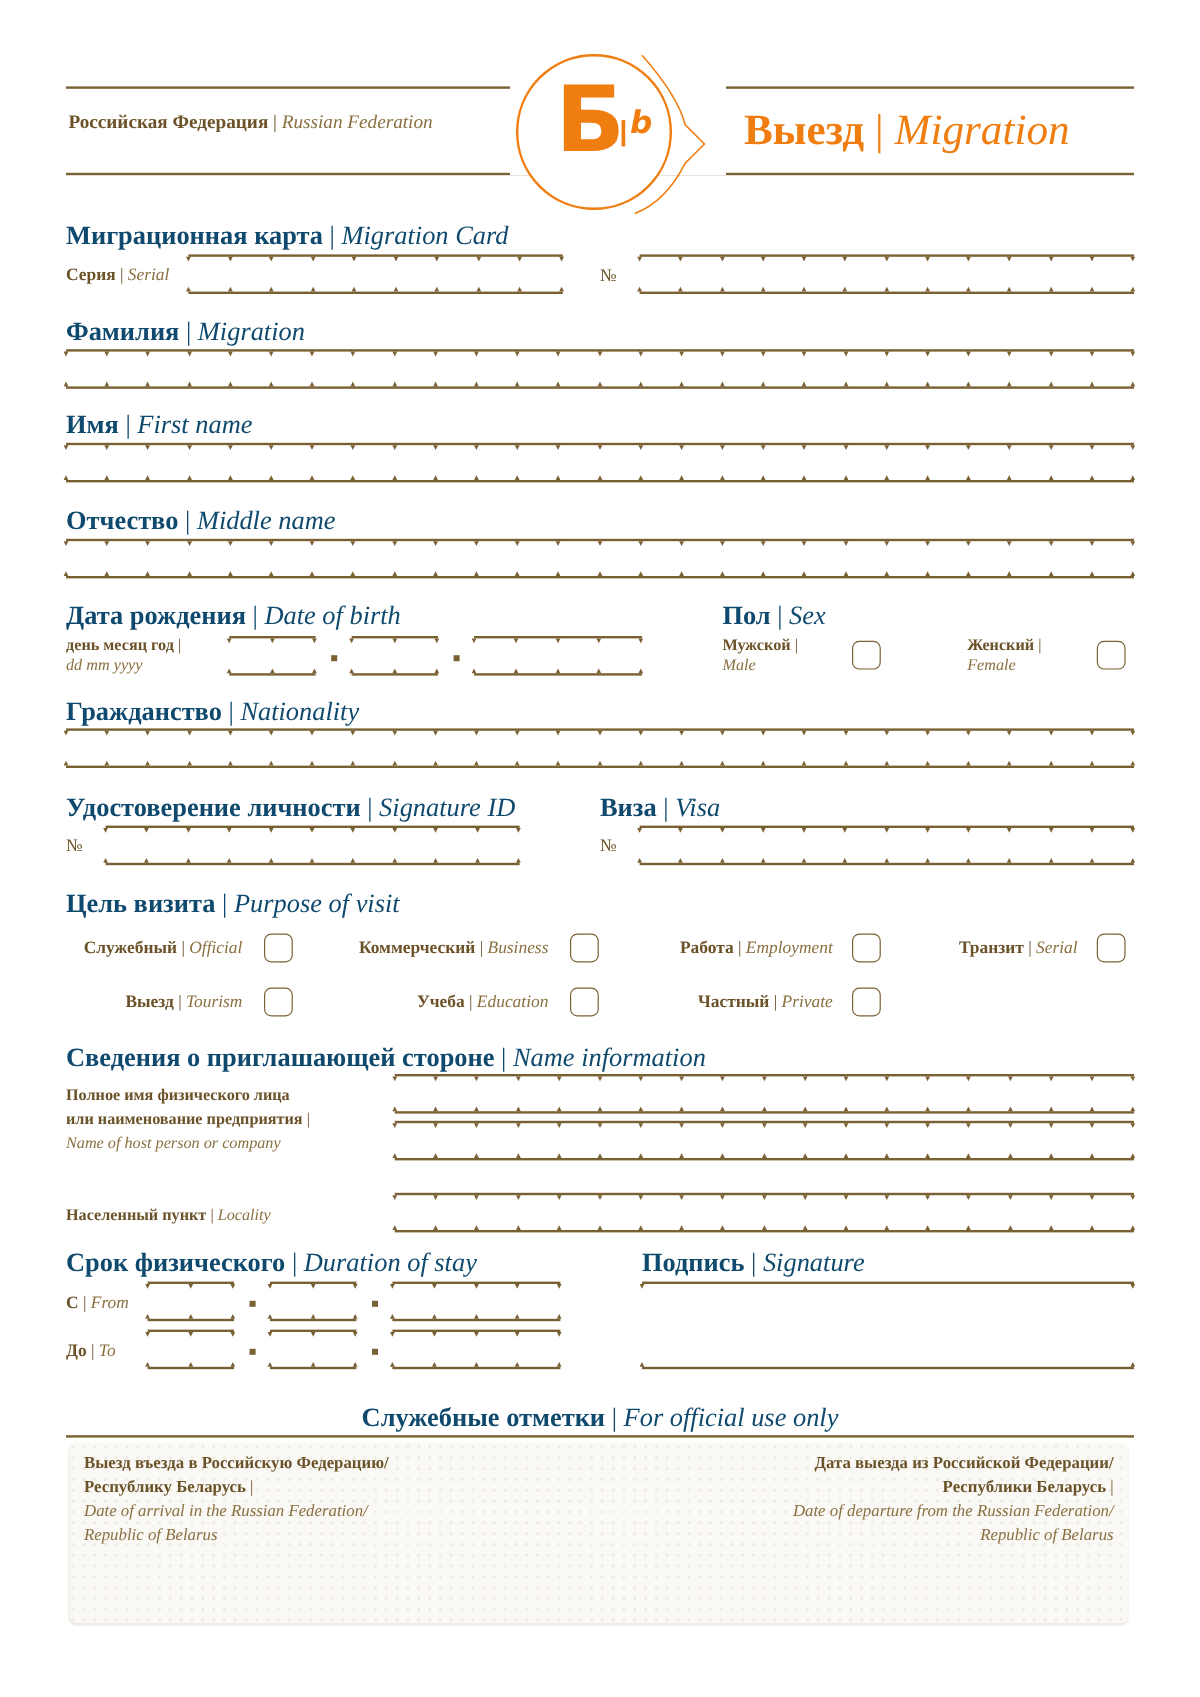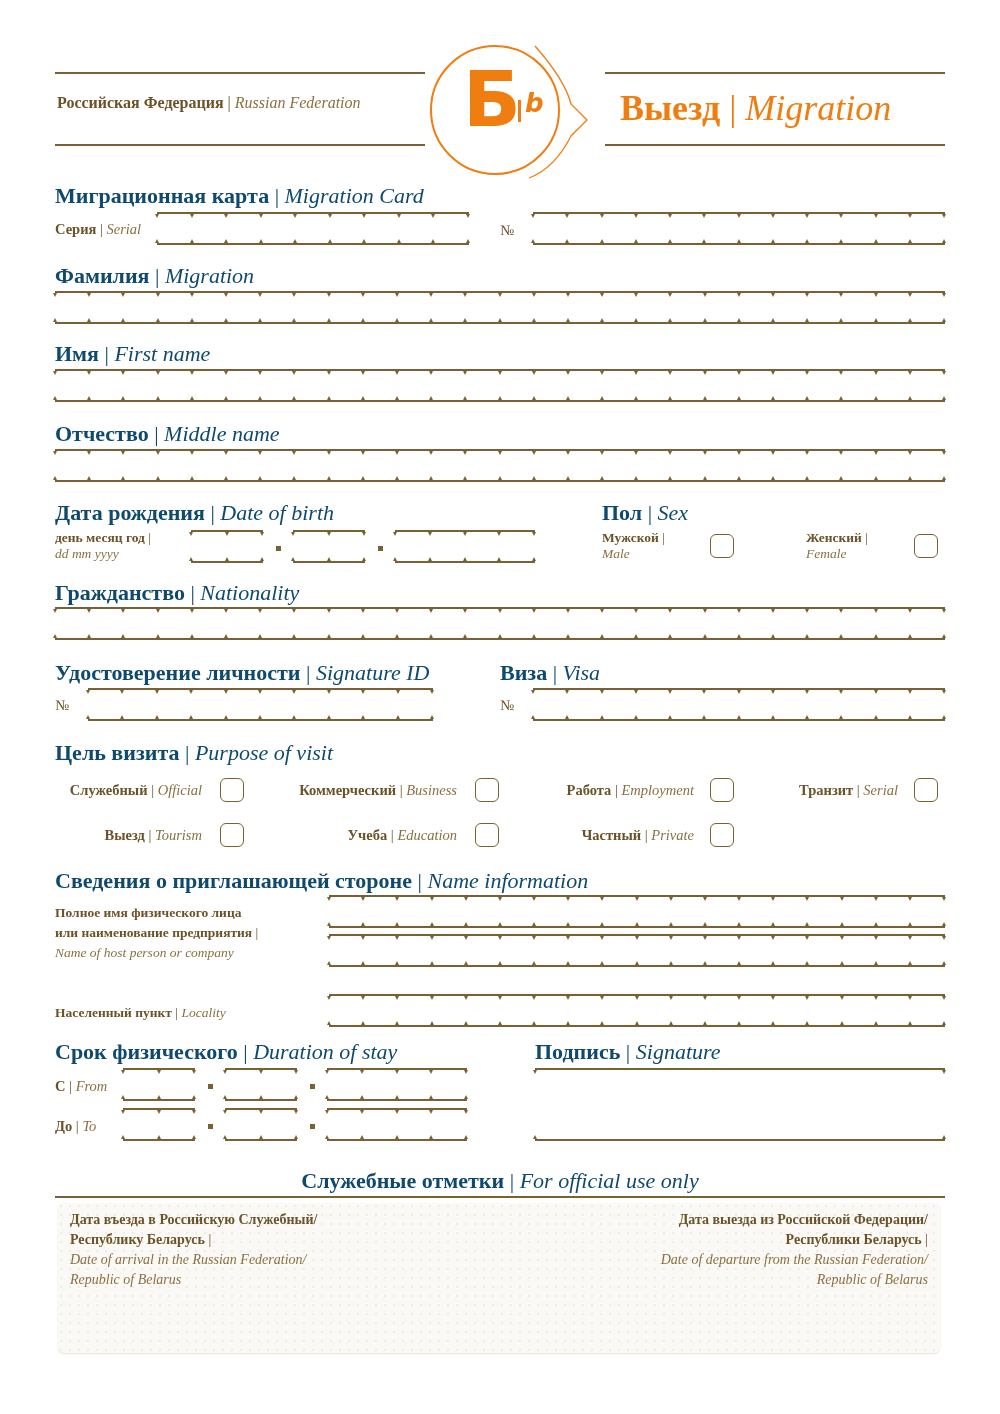--- a/index.html
+++ b/index.html
@@ -737,21 +737,21 @@
     <div class="tk d" style="left: 407px; top: 2px;"></div>
     <div class="tk u" style="left: 407px; top: 67px;"></div>
   </div>
 
 <div class="abs h-blue" style="left:0;width:1000px;text-align:center;top:1170px;">
   <b>Служебные отметки</b> | <i>For official use only</i>
 </div>
 <div class="rule" style="left:55px;top:1196px;width:890px;"></div>
 <div class="official"></div>
 <div class="abs lbl" style="left:70px;top:1210px;line-height:20px;font-size:14px;">
-  <div><b>Дата въезда в Российскую Служебный/</b></div>
+  <div><b>Выезд въезда в Российскую Федерацию/</b></div>
   <div><b>Республику Беларусь</b> |</div>
   <div><i>Date of arrival in the Russian Federation/</i></div>
   <div><i>Republic of Belarus</i></div>
 </div>
 <div class="abs lbl" style="right:72px;top:1210px;line-height:20px;font-size:14px;text-align:right;">
   <div><b>Дата выезда из Российской Федерации/</b></div>
   <div><b>Республики Беларусь</b> |</div>
   <div><i>Date of departure from the Russian Federation/</i></div>
   <div><i>Republic of Belarus</i></div>
 </div>

